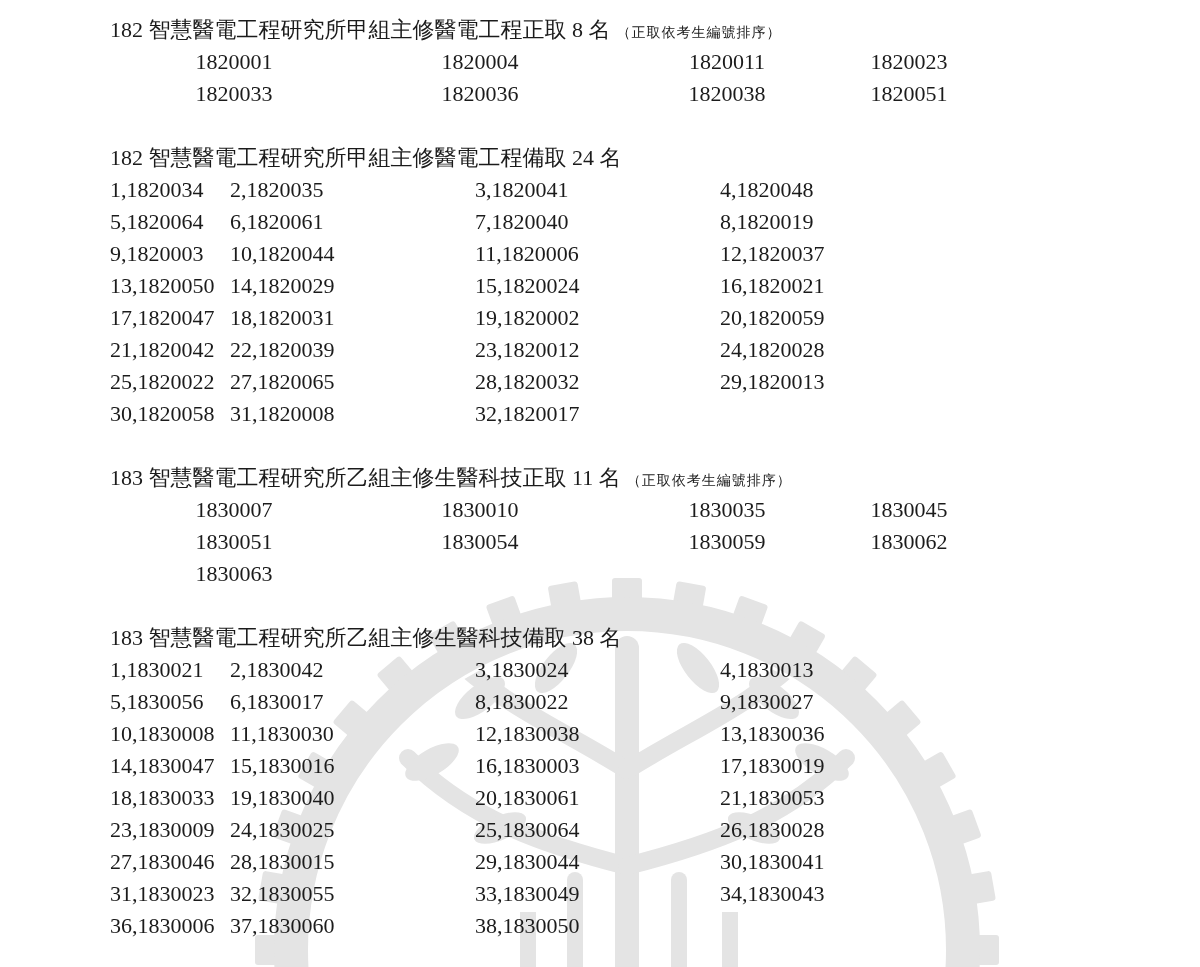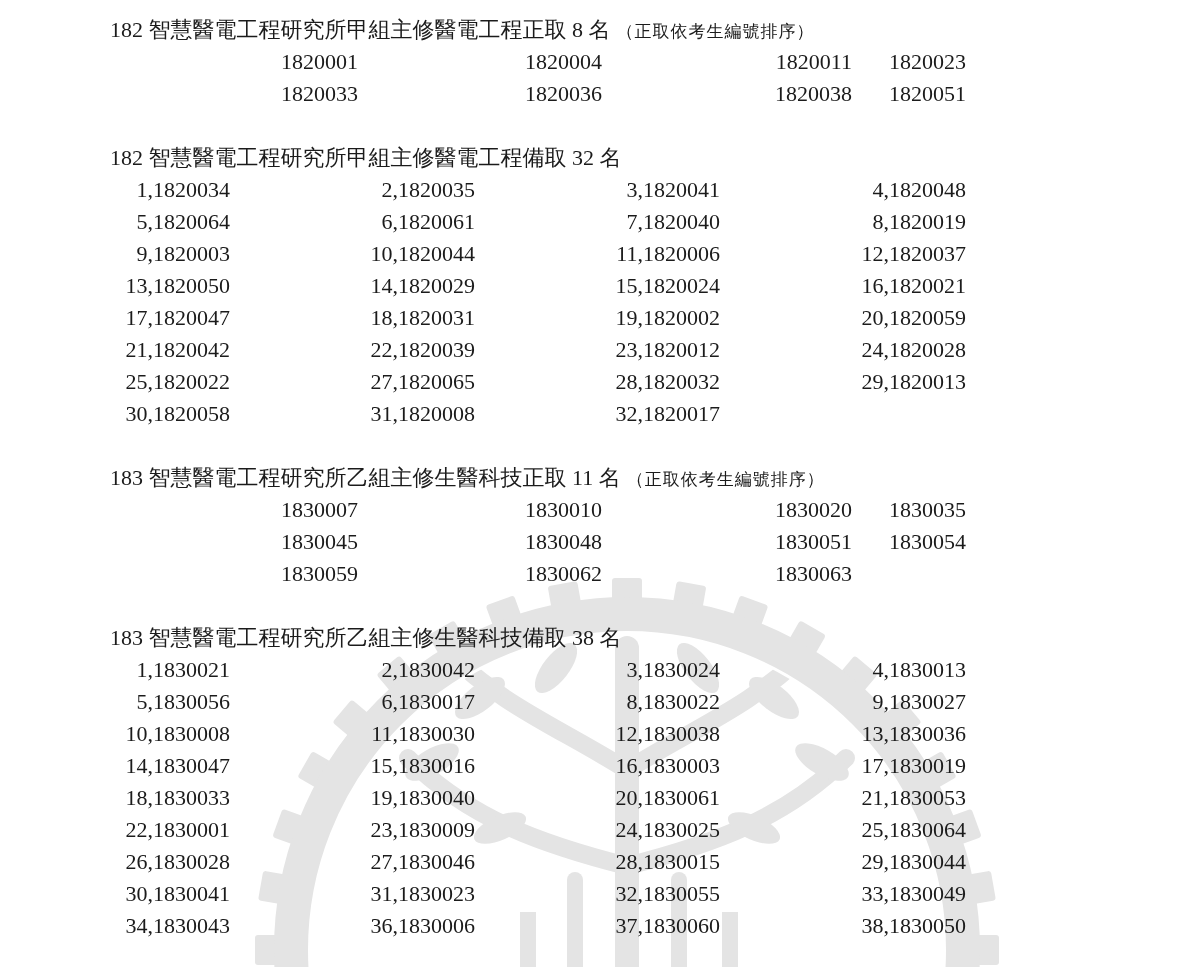--- a/index.html
+++ b/index.html
@@ -37,34 +37,33 @@
   }
   .section-header {
     margin: 0;
     font-size: 22px;
     font-weight: normal;
     line-height: 32px;
     height: 32px;
     white-space: nowrap;
   }
   .section-note {
-    font-size: 17px;
+    font-size: 14px;
     margin-left: 6px;
     letter-spacing: 1px;
   }
   .grid {
     display: grid;
   }
   .grid-plain {
     grid-template-columns: 248px 244px 250px 114px;
-    text-align: right;
+    text-align: center;
   }
   .grid-numbered {
     grid-template-columns: 120px 245px 245px 246px;
-    text-align: right;
   }
   .cell {
     font-size: 22px;
     line-height: 32px;
     height: 32px;
     white-space: nowrap;
   }
 </style>
 </head>
 <body>
@@ -147,21 +146,21 @@
           <div class="cell">1820004</div>
           <div class="cell">1820011</div>
           <div class="cell">1820023</div>
           <div class="cell">1820033</div>
           <div class="cell">1820036</div>
           <div class="cell">1820038</div>
           <div class="cell">1820051</div>
         </div>
       </section>
       <section class="section">
-        <h2 class="section-header"><span>182 智慧醫電工程研究所甲組主修醫電工程備取 32 名</span></h2>
+        <h2 class="section-header"><span>182 智慧醫電工程研究所甲組主修醫電工程備取 24 名</span></h2>
         <div class="grid grid-numbered">
           <div class="cell">1,1820034</div>
           <div class="cell">2,1820035</div>
           <div class="cell">3,1820041</div>
           <div class="cell">4,1820048</div>
           <div class="cell">5,1820064</div>
           <div class="cell">6,1820061</div>
           <div class="cell">7,1820040</div>
           <div class="cell">8,1820019</div>
           <div class="cell">9,1820003</div>
@@ -187,24 +186,22 @@
           <div class="cell">30,1820058</div>
           <div class="cell">31,1820008</div>
           <div class="cell">32,1820017</div>
         </div>
       </section>
       <section class="section">
         <h2 class="section-header"><span>183 智慧醫電工程研究所乙組主修生醫科技正取 11 名</span><span class="section-note">（正取依考生編號排序）</span></h2>
         <div class="grid grid-plain">
           <div class="cell">1830007</div>
           <div class="cell">1830010</div>
-          <div class="cell">1830020</div>
           <div class="cell">1830035</div>
           <div class="cell">1830045</div>
-          <div class="cell">1830048</div>
           <div class="cell">1830051</div>
           <div class="cell">1830054</div>
           <div class="cell">1830059</div>
           <div class="cell">1830062</div>
           <div class="cell">1830063</div>
         </div>
       </section>
       <section class="section">
         <h2 class="section-header"><span>183 智慧醫電工程研究所乙組主修生醫科技備取 38 名</span></h2>
         <div class="grid grid-numbered">
@@ -221,21 +218,20 @@
           <div class="cell">12,1830038</div>
           <div class="cell">13,1830036</div>
           <div class="cell">14,1830047</div>
           <div class="cell">15,1830016</div>
           <div class="cell">16,1830003</div>
           <div class="cell">17,1830019</div>
           <div class="cell">18,1830033</div>
           <div class="cell">19,1830040</div>
           <div class="cell">20,1830061</div>
           <div class="cell">21,1830053</div>
-          <div class="cell">22,1830001</div>
           <div class="cell">23,1830009</div>
           <div class="cell">24,1830025</div>
           <div class="cell">25,1830064</div>
           <div class="cell">26,1830028</div>
           <div class="cell">27,1830046</div>
           <div class="cell">28,1830015</div>
           <div class="cell">29,1830044</div>
           <div class="cell">30,1830041</div>
           <div class="cell">31,1830023</div>
           <div class="cell">32,1830055</div>

